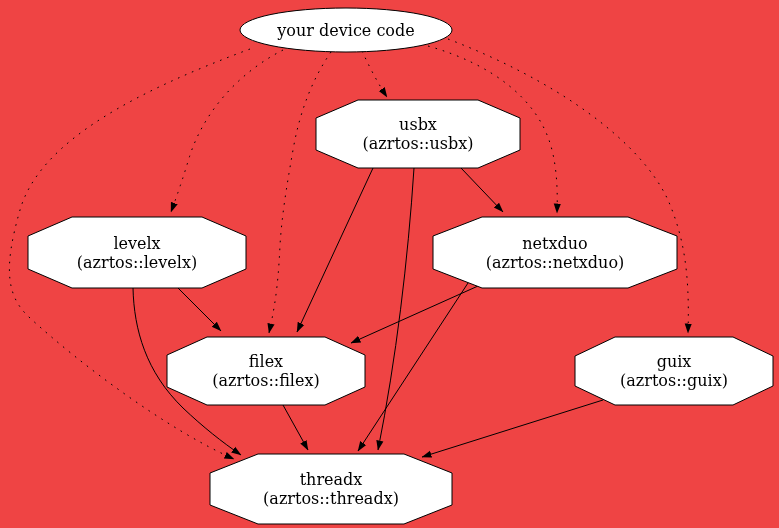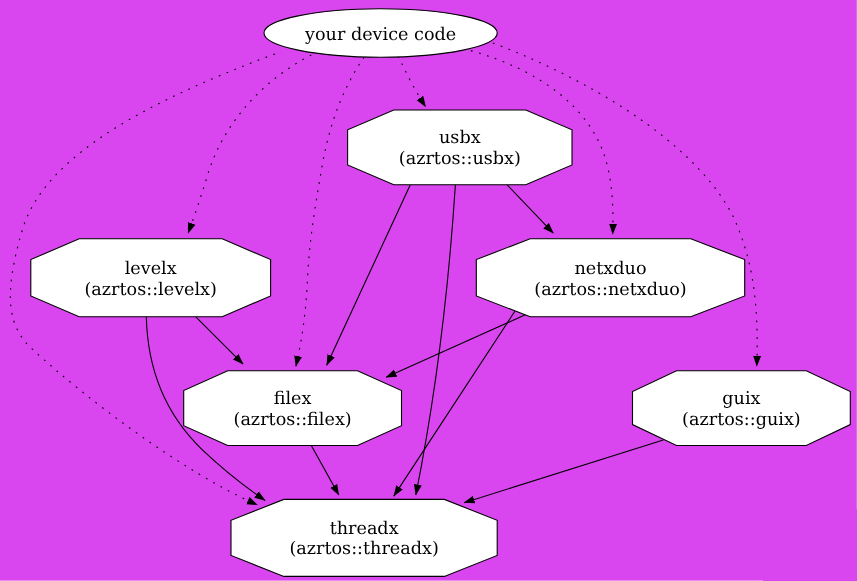--- a/index.html
+++ b/index.html
@@ -4,21 +4,21 @@
 <style>
   html, body {
     margin: 0;
     padding: 0;
     background: #ffffff;
   }
   .canvas {
     position: relative;
     width: 779px;
     height: 528px;
-    background: #d946ef;
+    background: #ef4444;
     overflow: hidden;
   }
   svg { display: block; }
   .node-shape {
     fill: #ffffff;
     stroke: #000000;
     stroke-width: 1;
   }
   .edge {
     fill: none;

